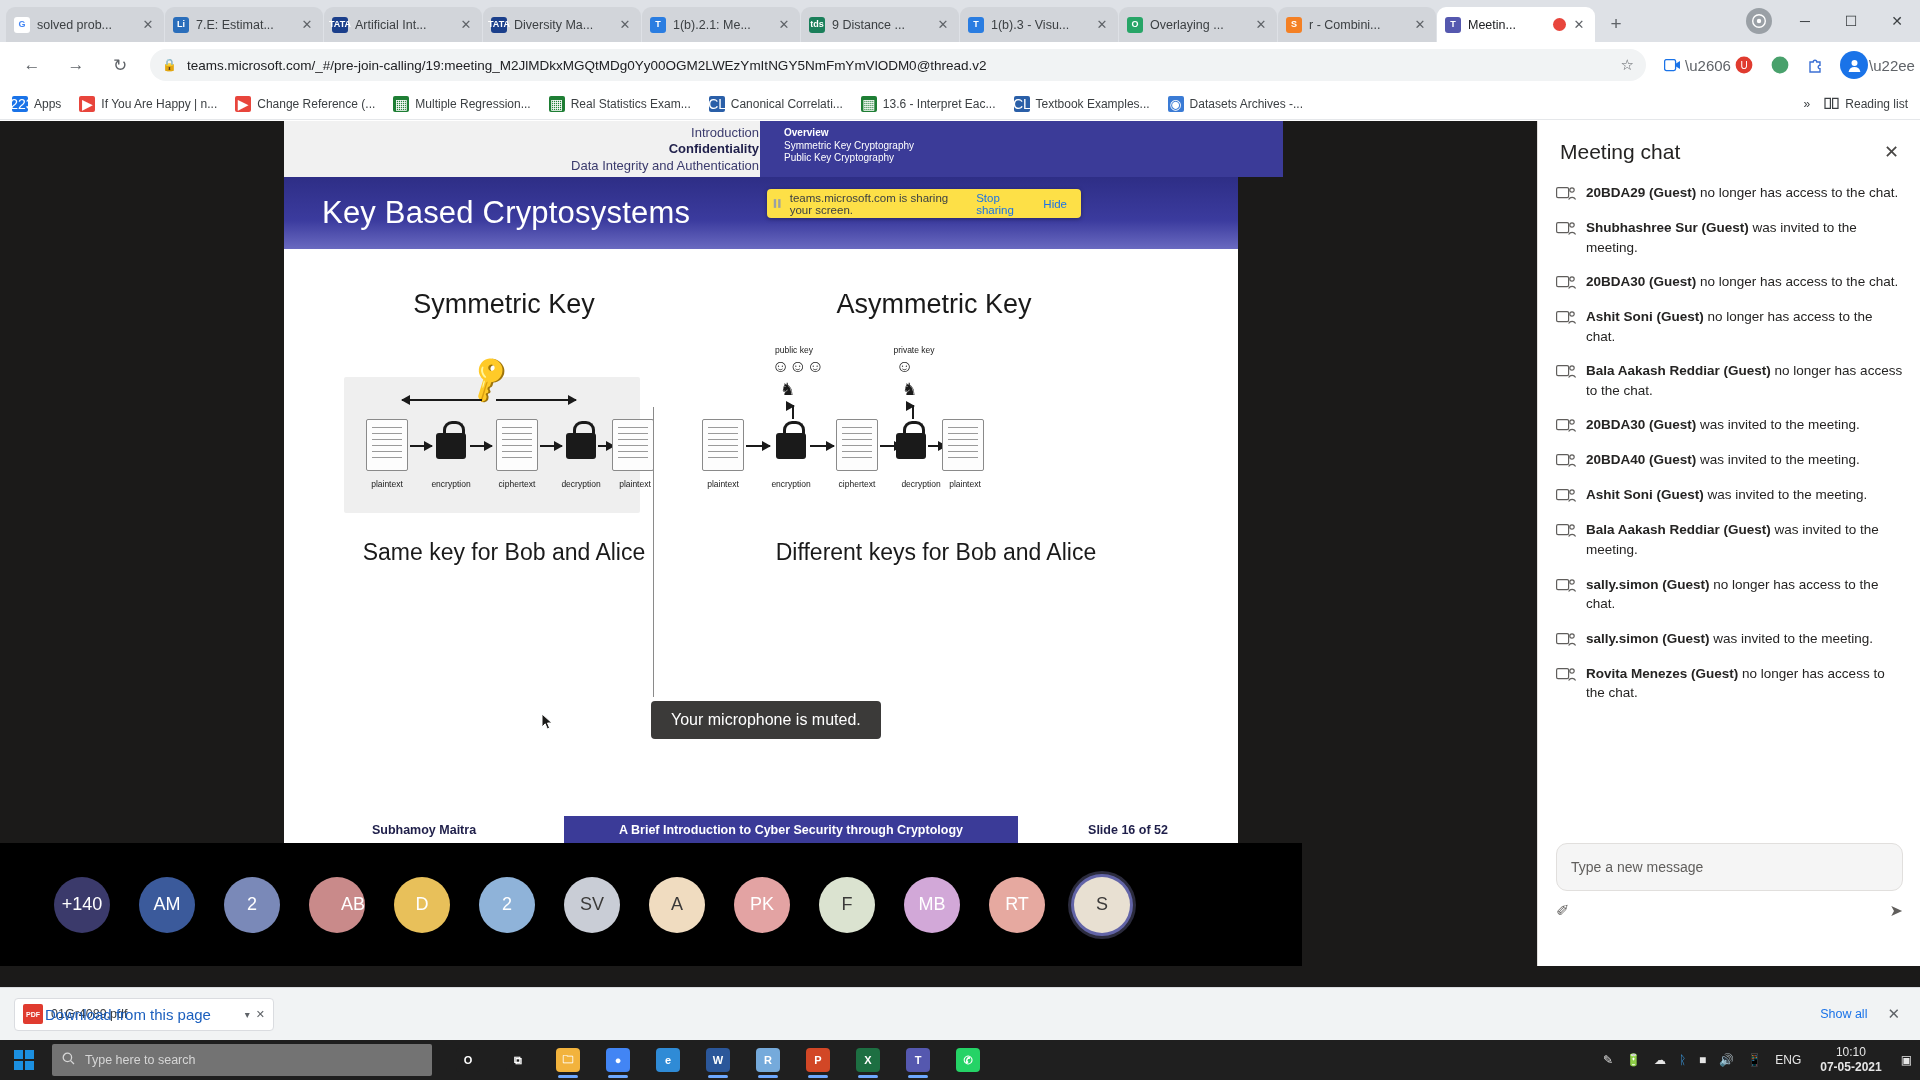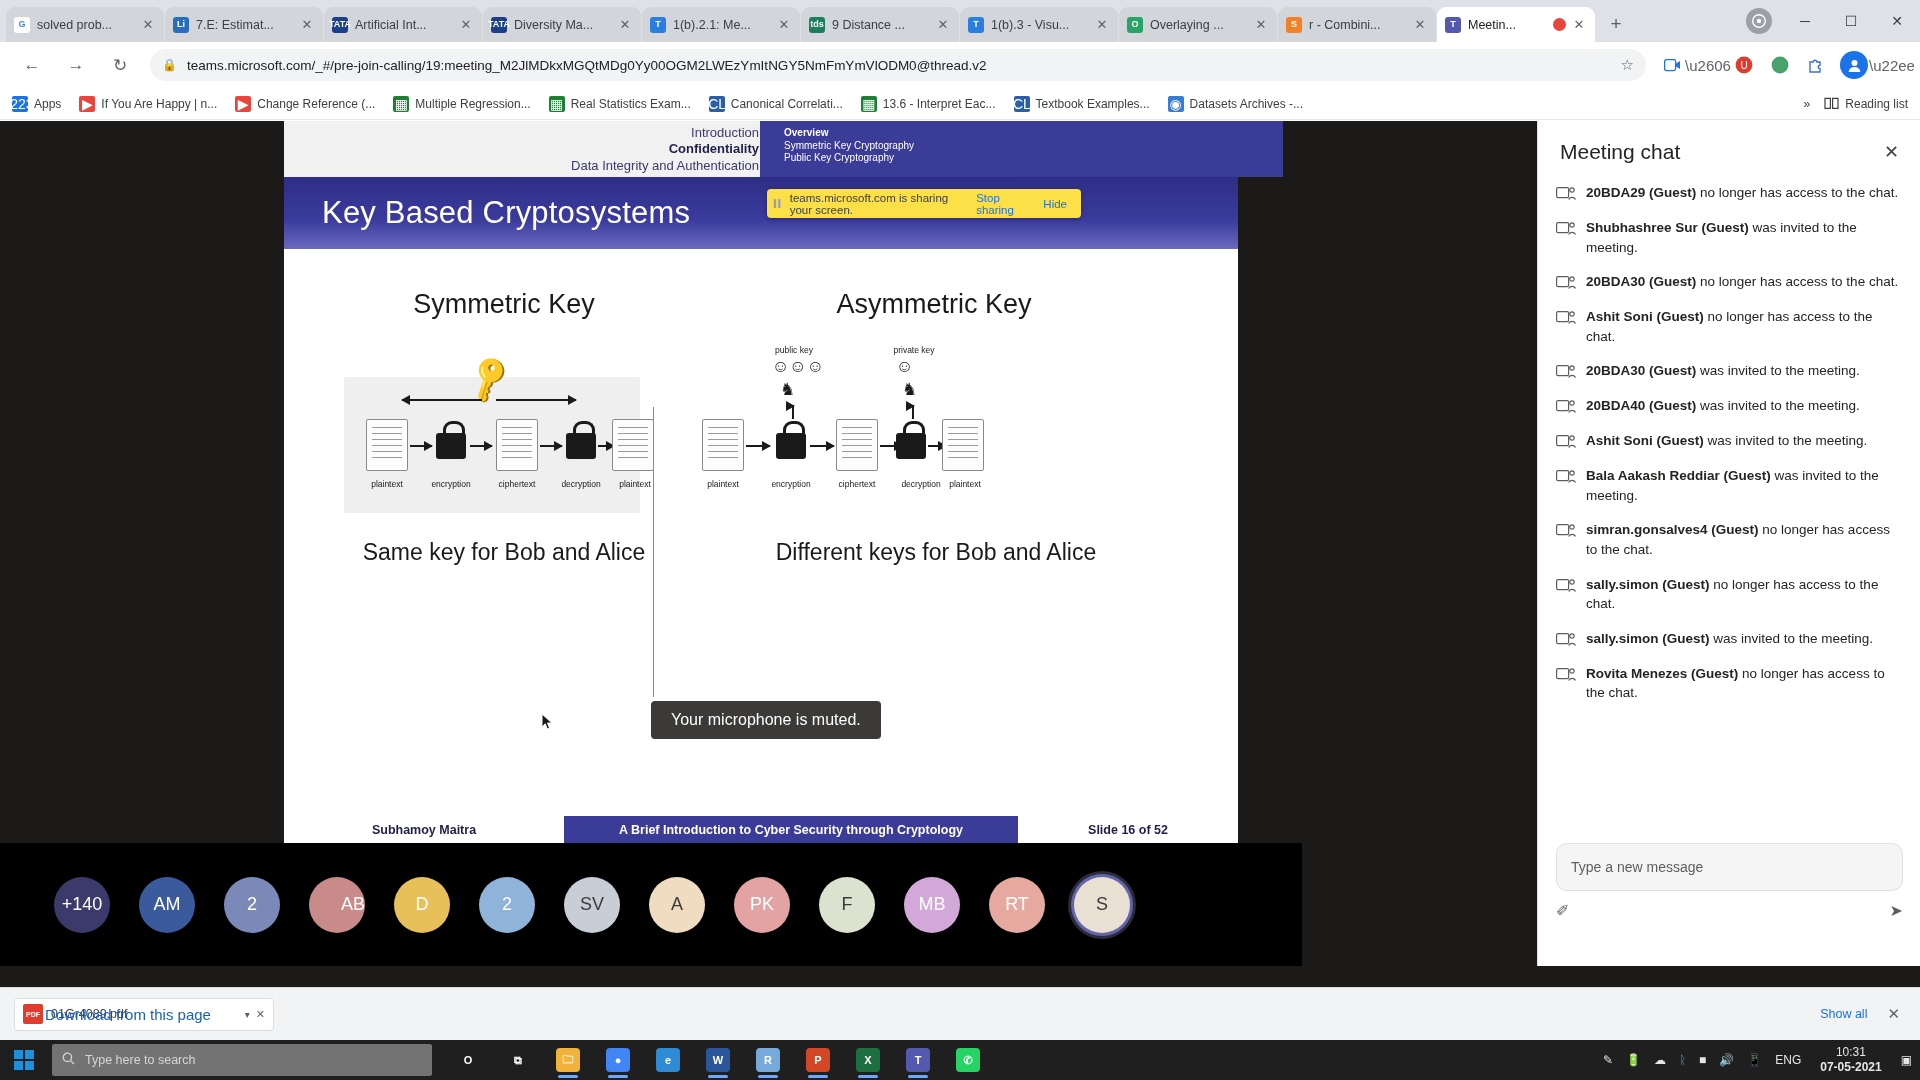--- a/index.html
+++ b/index.html
@@ -687,20 +687,28 @@
                 <path d="M12.6 14.5a4 4 0 0 1 7 0" fill="none" stroke="#605e5c" stroke-width="1.2"></path>
               </svg></span>
             <div class="chat-text"><b>Ashit Soni (Guest)</b><span> no longer has access to the chat.</span></div>
           </div>
           <div class="chat-item">
             <span class="chat-ico"><svg width="20" height="16" viewBox="0 0 20 16">
                 <rect x="0.6" y="2.6" width="12" height="10" rx="1.4" fill="none" stroke="#605e5c" stroke-width="1.2"></rect>
                 <circle cx="16" cy="5" r="2.2" fill="none" stroke="#605e5c" stroke-width="1.2"></circle>
                 <path d="M12.6 14.5a4 4 0 0 1 7 0" fill="none" stroke="#605e5c" stroke-width="1.2"></path>
               </svg></span>
+            <div class="chat-text"><b>Bala Aakash Reddiar (Guest)</b><span> no longer has access to the chat.</span></div>
+          </div>
+          <div class="chat-item">
+            <span class="chat-ico"><svg width="20" height="16" viewBox="0 0 20 16">
+                <rect x="0.6" y="2.6" width="12" height="10" rx="1.4" fill="none" stroke="#605e5c" stroke-width="1.2"></rect>
+                <circle cx="16" cy="5" r="2.2" fill="none" stroke="#605e5c" stroke-width="1.2"></circle>
+                <path d="M12.6 14.5a4 4 0 0 1 7 0" fill="none" stroke="#605e5c" stroke-width="1.2"></path>
+              </svg></span>
             <div class="chat-text"><b>20BDA30 (Guest)</b><span> was invited to the meeting.</span></div>
           </div>
           <div class="chat-item">
             <span class="chat-ico"><svg width="20" height="16" viewBox="0 0 20 16">
                 <rect x="0.6" y="2.6" width="12" height="10" rx="1.4" fill="none" stroke="#605e5c" stroke-width="1.2"></rect>
                 <circle cx="16" cy="5" r="2.2" fill="none" stroke="#605e5c" stroke-width="1.2"></circle>
                 <path d="M12.6 14.5a4 4 0 0 1 7 0" fill="none" stroke="#605e5c" stroke-width="1.2"></path>
               </svg></span>
             <div class="chat-text"><b>20BDA40 (Guest)</b><span> was invited to the meeting.</span></div>
           </div>
@@ -712,28 +720,20 @@
               </svg></span>
             <div class="chat-text"><b>Ashit Soni (Guest)</b><span> was invited to the meeting.</span></div>
           </div>
           <div class="chat-item">
             <span class="chat-ico"><svg width="20" height="16" viewBox="0 0 20 16">
                 <rect x="0.6" y="2.6" width="12" height="10" rx="1.4" fill="none" stroke="#605e5c" stroke-width="1.2"></rect>
                 <circle cx="16" cy="5" r="2.2" fill="none" stroke="#605e5c" stroke-width="1.2"></circle>
                 <path d="M12.6 14.5a4 4 0 0 1 7 0" fill="none" stroke="#605e5c" stroke-width="1.2"></path>
               </svg></span>
             <div class="chat-text"><b>Bala Aakash Reddiar (Guest)</b><span> was invited to the meeting.</span></div>
-          </div>
-          <div class="chat-item">
-            <span class="chat-ico"><svg width="20" height="16" viewBox="0 0 20 16">
-                <rect x="0.6" y="2.6" width="12" height="10" rx="1.4" fill="none" stroke="#605e5c" stroke-width="1.2"></rect>
-                <circle cx="16" cy="5" r="2.2" fill="none" stroke="#605e5c" stroke-width="1.2"></circle>
-                <path d="M12.6 14.5a4 4 0 0 1 7 0" fill="none" stroke="#605e5c" stroke-width="1.2"></path>
-              </svg></span>
-            <div class="chat-text"><b>simran.gonsalves4 (Guest)</b><span> no longer has access to the chat.</span></div>
           </div>
           <div class="chat-item">
             <span class="chat-ico"><svg width="20" height="16" viewBox="0 0 20 16">
                 <rect x="0.6" y="2.6" width="12" height="10" rx="1.4" fill="none" stroke="#605e5c" stroke-width="1.2"></rect>
                 <circle cx="16" cy="5" r="2.2" fill="none" stroke="#605e5c" stroke-width="1.2"></circle>
                 <path d="M12.6 14.5a4 4 0 0 1 7 0" fill="none" stroke="#605e5c" stroke-width="1.2"></path>
               </svg></span>
             <div class="chat-text"><b>sally.simon (Guest)</b><span> no longer has access to the chat.</span></div>
           </div>
           <div class="chat-item">
@@ -831,19 +831,19 @@
     <div class="tray">
       <span>✎</span>
       <span>🔋</span>
       <span>☁</span>
       <span style="color:#3b9ae1;">ᚱ</span>
       <span>■</span>
       <span>🔊</span>
       <span>📱</span>
       <span>ENG</span>
       <span class="clock">
-        <span style="display:block;">10:31</span>
+        <span style="display:block;">10:10</span>
         <span style="display:block;font-weight:bold;">07-05-2021</span>
       </span>
       <span>▣</span>
     </div>
   </div>
 </div>
 
 </body></html>

